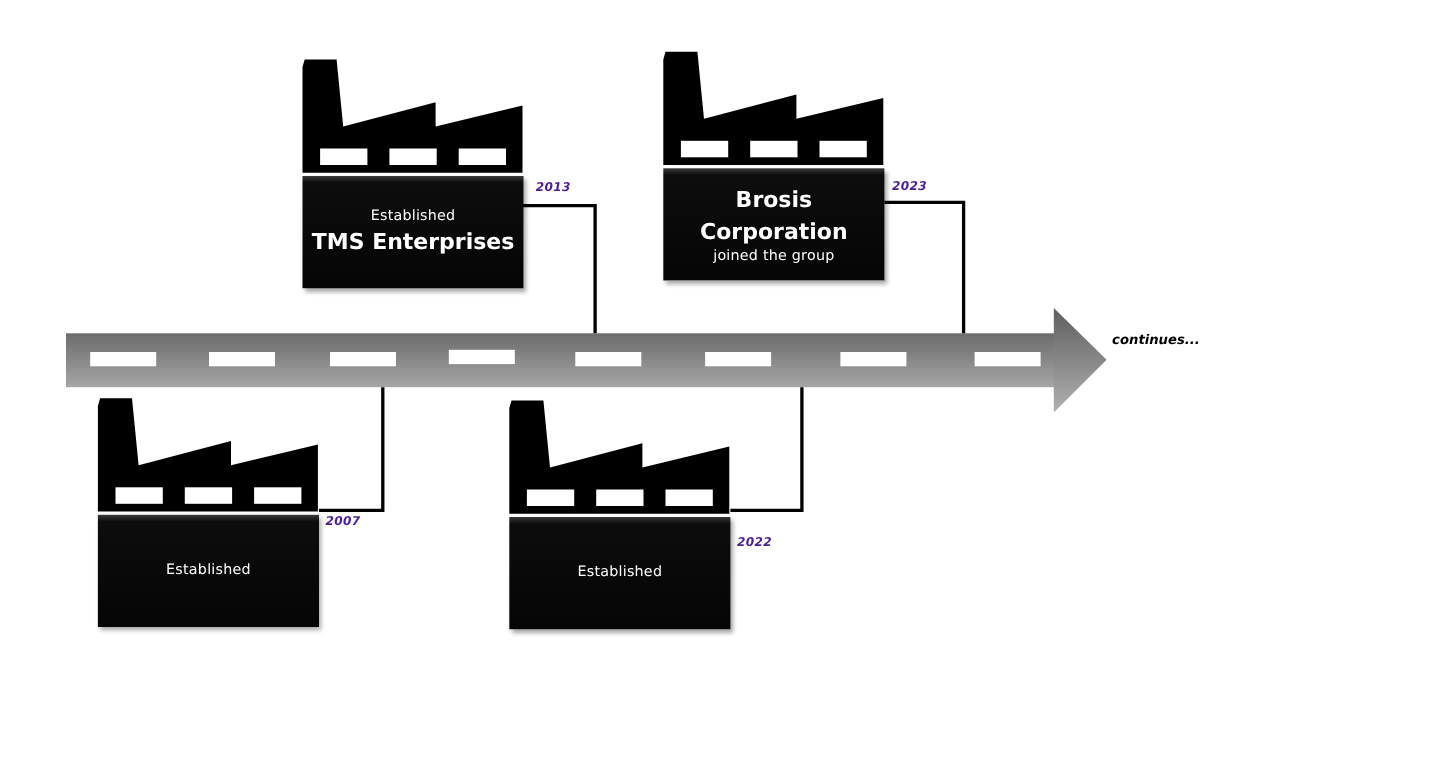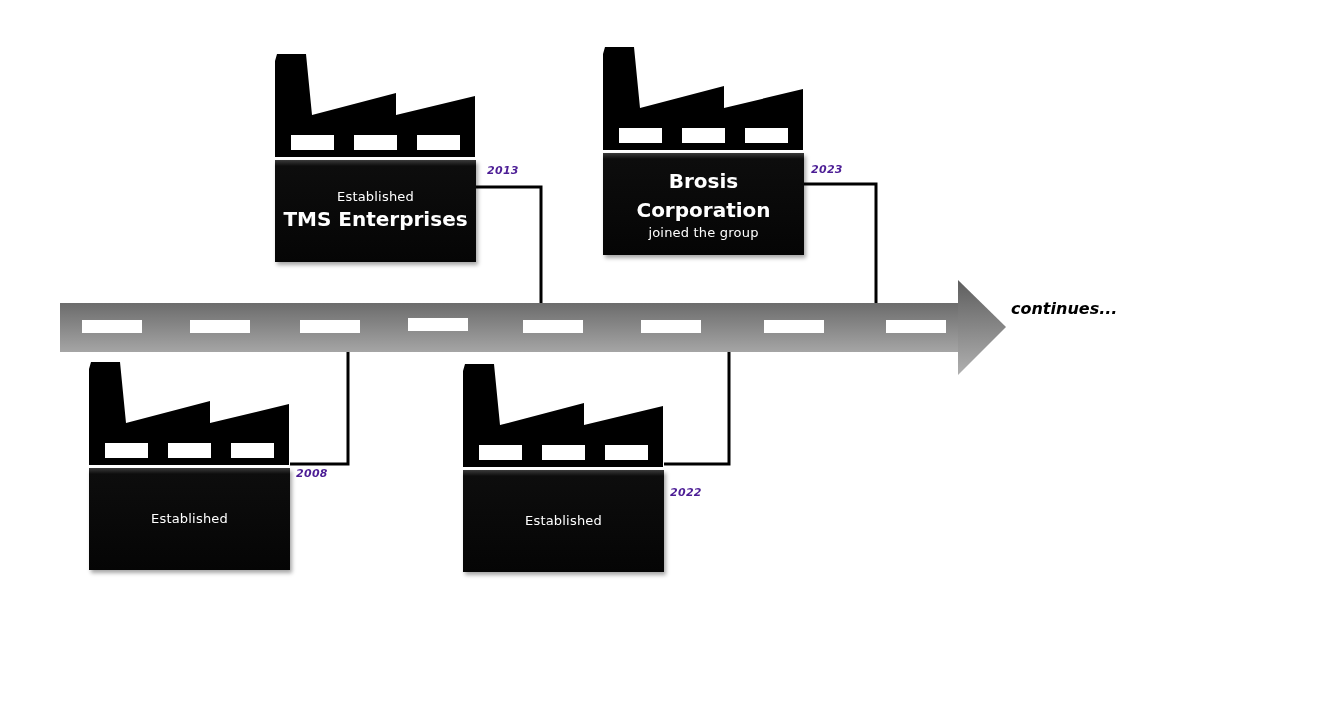--- a/index.html
+++ b/index.html
@@ -66,21 +66,21 @@
       font-style: italic;
       font-size: 22px;
       letter-spacing: -0.3px;
       line-height: 30px;
       white-space: nowrap;
     }
     .tagline .sub {
       font-family: "DejaVu Sans", sans-serif;
       font-weight: bold;
       font-style: italic;
-      font-size: 16px;
+      font-size: 12px;
       line-height: 16px;
     }
   </style>
 </head>
 <body>
 
 <div id="stage">
 
   <svg id="graphics" width="1324" height="706" style="position:absolute;left:0;top:0;">
     <defs>
@@ -156,21 +156,21 @@
   <div class="factory-box" style="left:463px; top:470px;">
     <div class="small">Established</div>
   </div>
 
   <div class="factory-box" style="left:603px; top:153px;">
     <div class="big" style="line-height:29px;">Brosis</div>
     <div class="big" style="line-height:29px;">Corporation</div>
     <div class="small">joined the group</div>
   </div>
 
-  <div class="year" style="left:296px; top:467px;">2008</div>
+  <div class="year" style="left:296px; top:467px;">2007</div>
   <div class="year" style="left:487px; top:164px;">2013</div>
   <div class="year" style="left:670px; top:465px;margin-top:21px;">2022</div>
   <div class="year" style="left:811px; top:163px;">2023</div>
 
   <div class="tagline">
     <div class="sub">continues...</div>
   </div>
 </div>
 
 </body></html>

